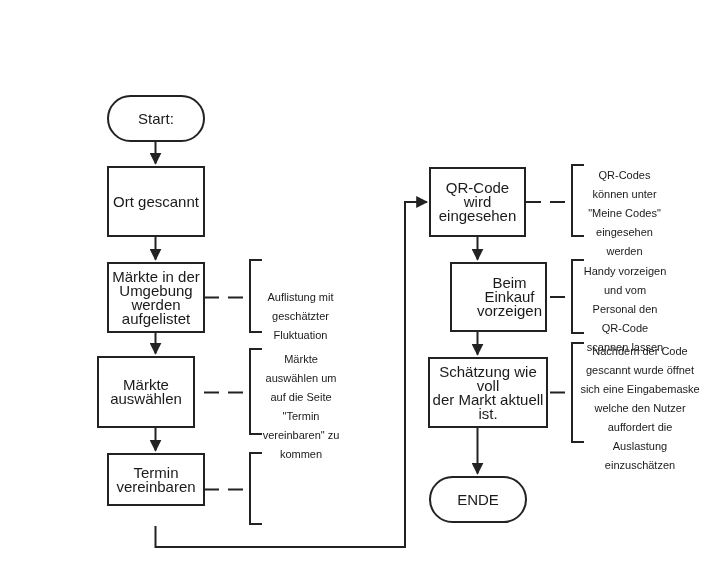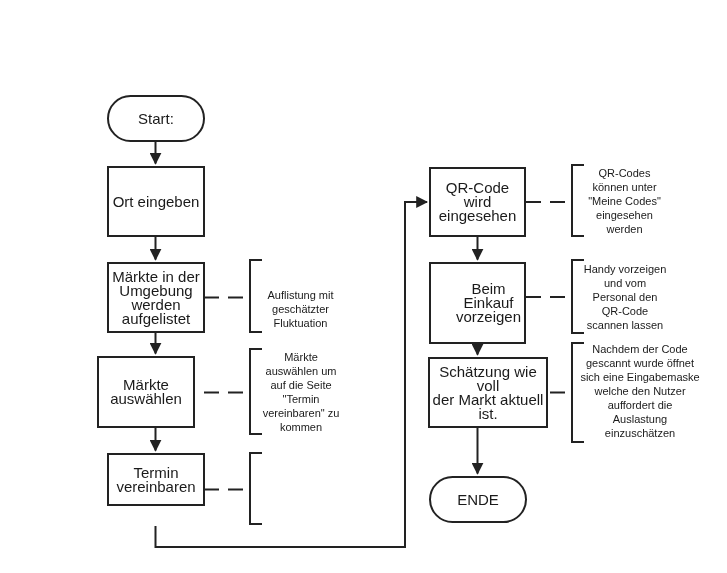--- a/index.html
+++ b/index.html
@@ -29,31 +29,31 @@
     font-size:15px;
     line-height:14px;
     white-space:pre-line;
     padding:2px;
   }
   .stadium{border-radius:24px;}
   .annotation{
     position:absolute;
     text-align:center;
     font-size:11px;
-    line-height:14px;
+    line-height:19px;
     white-space:pre-line;
   }
   
   #n-start{left:107px;top:95px;width:98px;height:47px;}
   #n-ort{left:107px;top:166px;width:98px;height:71px;}
   #n-list{left:107px;top:262px;width:98px;height:71px;}
   #n-select{left:97px;top:356px;width:98px;height:72px;}
   #n-termin{left:107px;top:453px;width:98px;height:53px;}
   #n-qr{left:429px;top:167px;width:97px;height:70px;}
-  #n-einkauf{left:429px;top:262px;width:97px;height:82px;padding-left:24px;}
+  #n-einkauf{left:450px;top:262px;width:97px;height:70px;padding-left:24px;}
   #n-schaetzung{left:428px;top:357px;width:120px;height:71px;text-align:center;}
   #n-ende{left:429px;top:476px;width:98px;height:47px;}
   
   #a-auflistung{left:253px;top:276px;width:95px;margin-top:12px;}
   #a-maerkte{left:251px;top:350px;width:100px;}
   #a-datum{left:253px;top:468px;width:95px;}
   #a-qrcodes{left:577px;top:166px;width:95px;}
   #a-handy{left:575px;top:262px;width:100px;}
   #a-nachdem{left:577px;top:342px;width:126px;}
   svg .stroke{stroke:var(--line);stroke-width:2;fill:none;}
@@ -95,21 +95,21 @@
     <path class="stroke" d="M262,349 H250 V434 H262"></path>
     <path class="stroke" d="M262,453 H250 V524 H262"></path>
 
     <path class="stroke" d="M584,165 H572 V236 H584"></path>
     <path class="stroke" d="M584,260 H572 V333 H584"></path>
     <path class="stroke" d="M584,343 H572 V442 H584"></path>
   </svg>
 
   <div class="node stadium" id="n-start">Start:</div>
 
-  <div class="node" id="n-ort">Ort eingeben</div>
+  <div class="node" id="n-ort">Ort gescannt</div>
 
   <div class="node" id="n-list">Märkte in der
 Umgebung
 werden aufgelistet</div>
 
   <div class="node" id="n-select">Märkte auswählen</div>
 
   <div class="node" id="n-termin">Termin
 vereinbaren</div>
 

